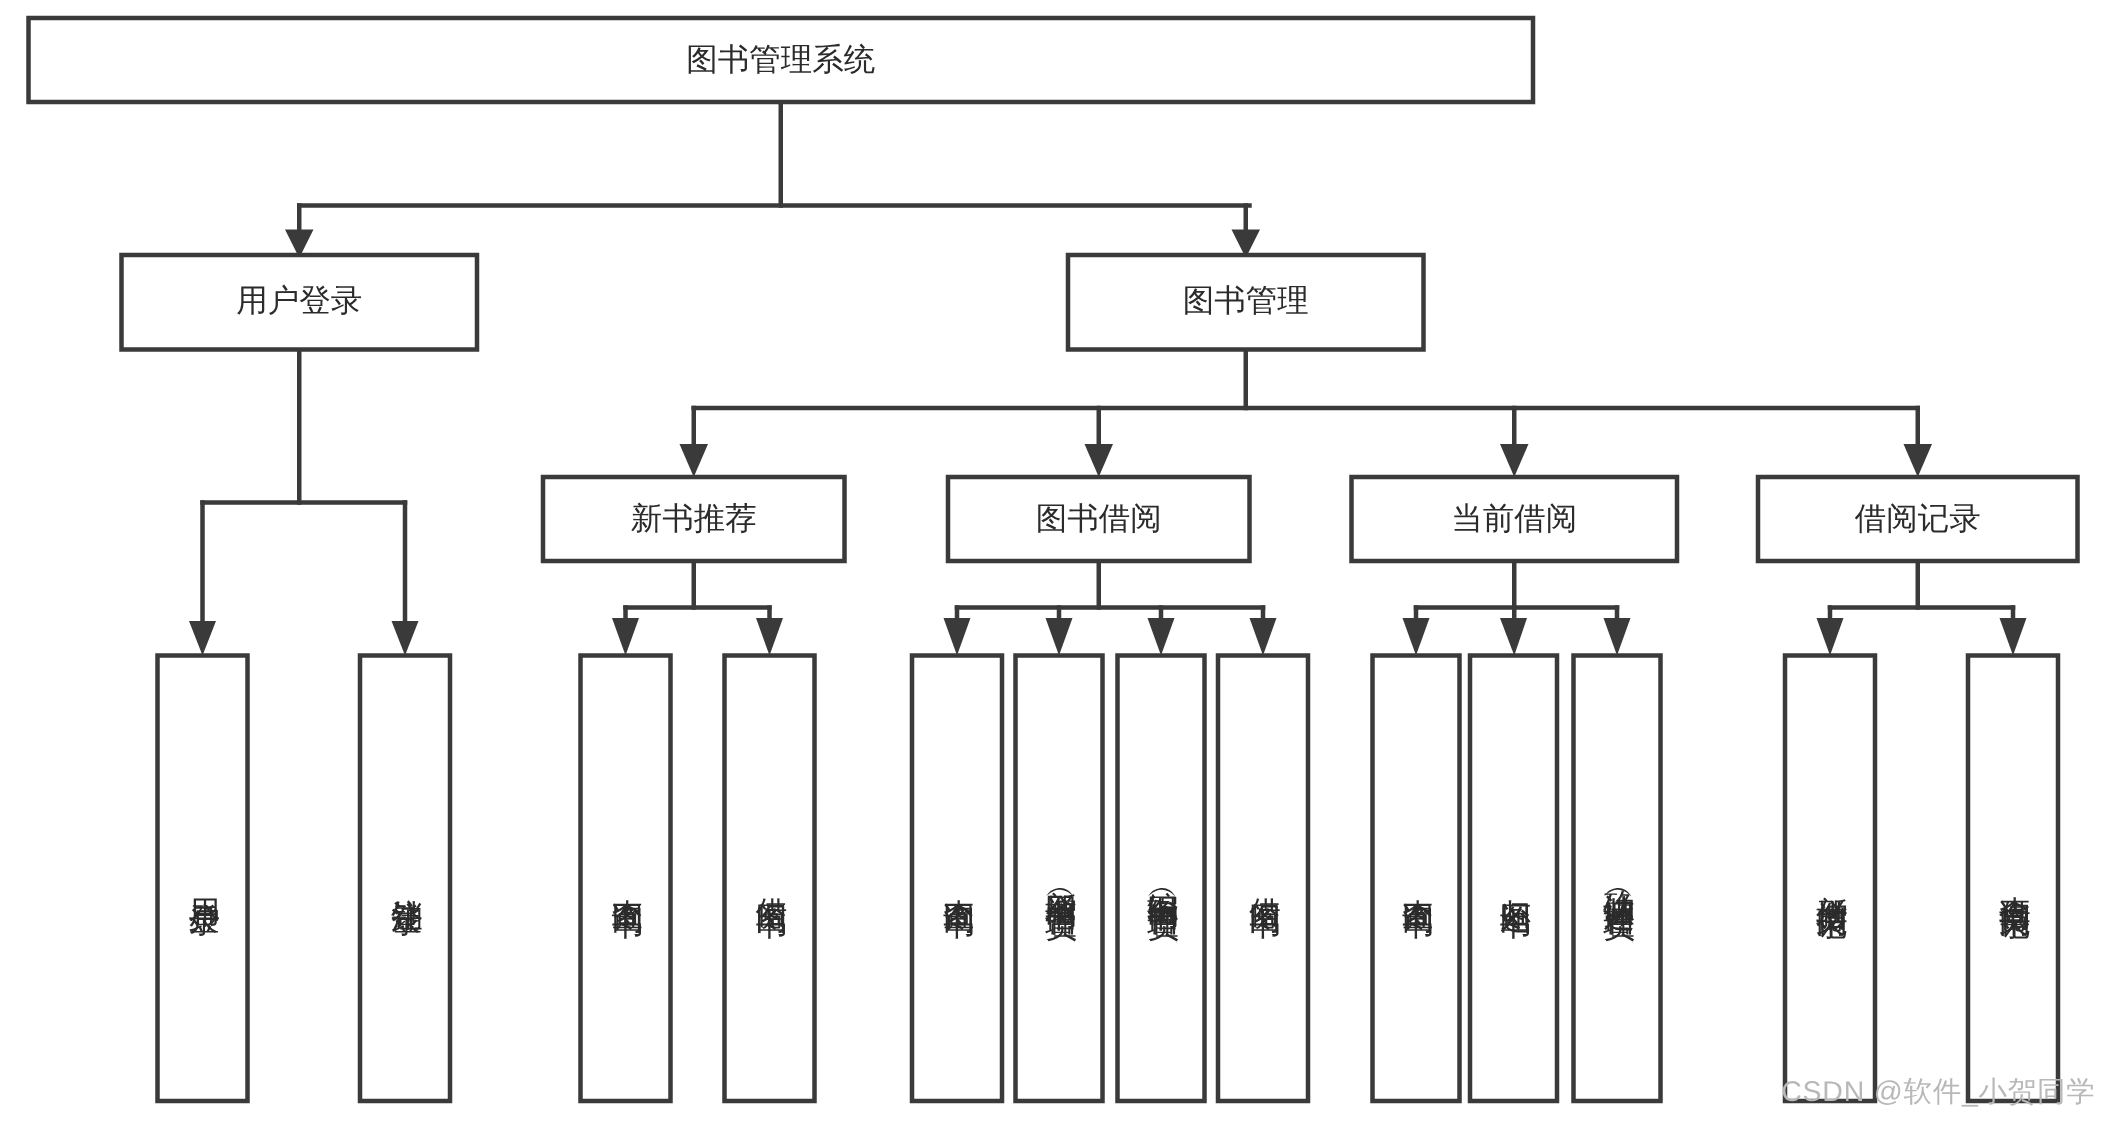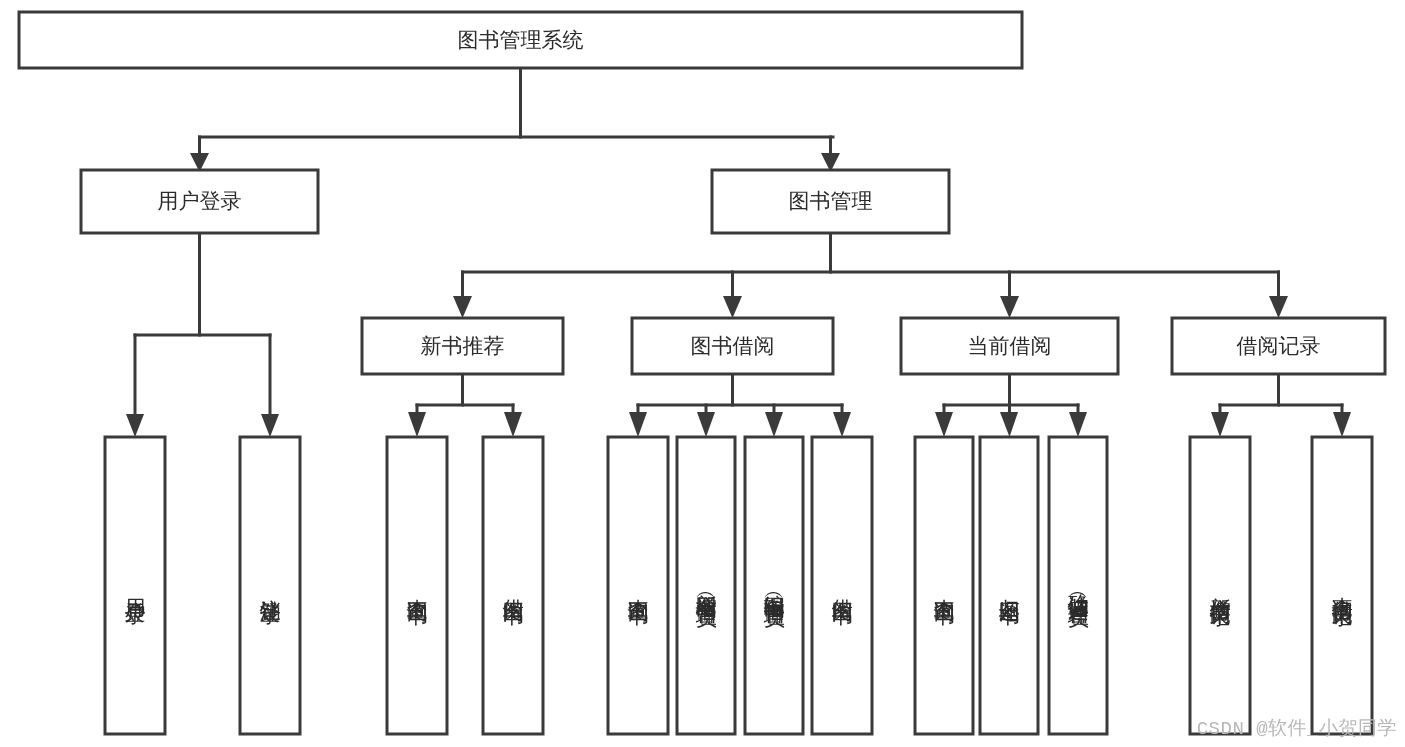--- a/index.html
+++ b/index.html
@@ -61,21 +61,21 @@
     display: flex;
     align-items: center;
     justify-content: center;
     white-space: nowrap;
     pointer-events: none;
   }
   .watermark {
     position: absolute;
     right: 8px;
     bottom: 6px;
-    font-family: Liberation Mono, monospace;
+    font-family: Liberation Sans, sans-serif;
     font-size: 19px;
     color: #b8b8b8;
     letter-spacing: 0.5px;
     white-space: nowrap;
   }
 </style>
 </head>
 <body>
 
 <div id="diagram-root">

